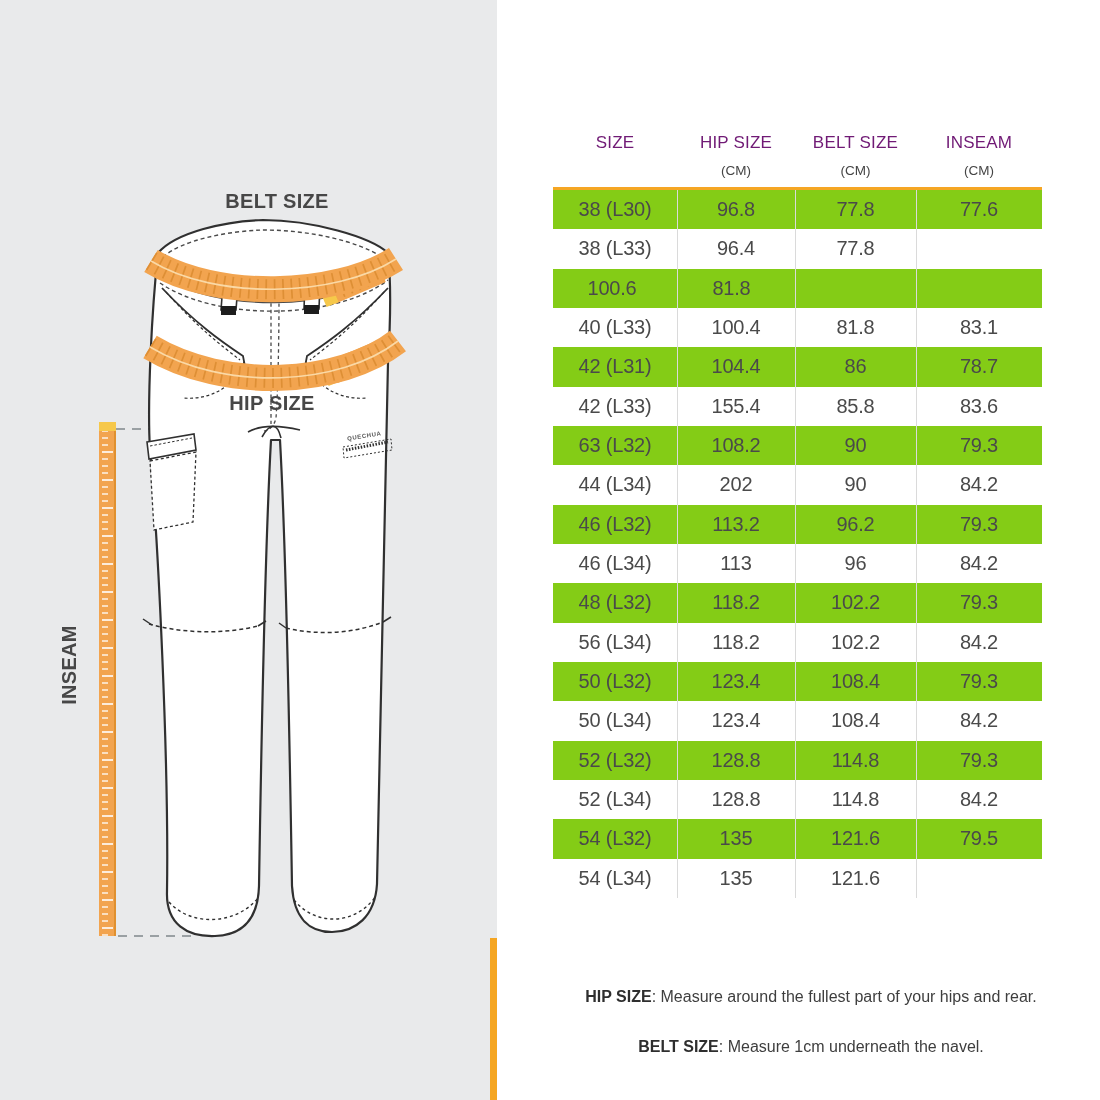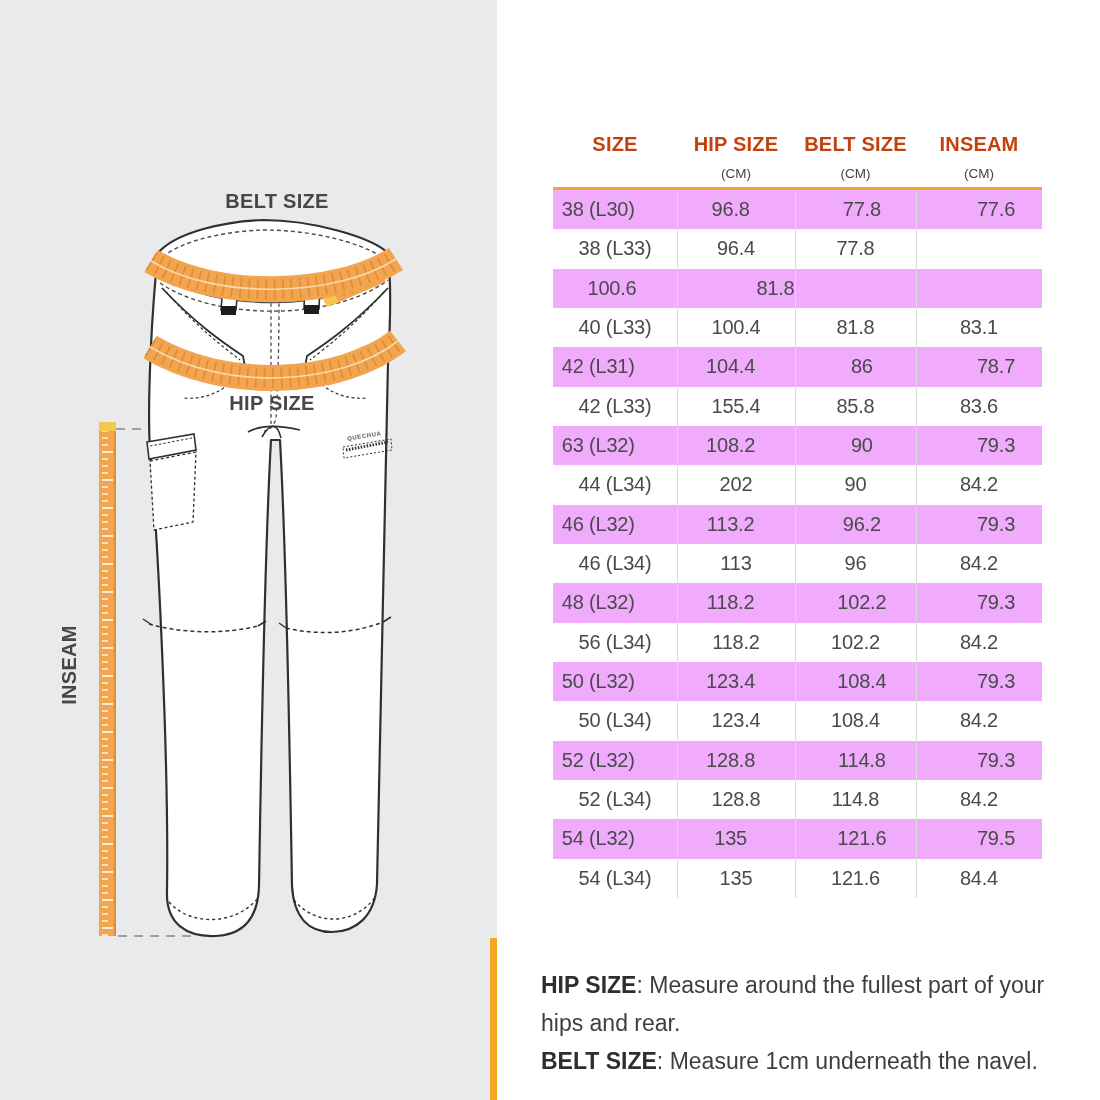--- a/index.html
+++ b/index.html
@@ -26,42 +26,42 @@
     transform:rotate(-90deg);
   }
   .brand-micro{
     position:absolute;left:347px;top:433px;font-size:6px;color:#5a5a5a;
     letter-spacing:.6px;transform:rotate(-9deg);font-weight:bold;
   }
   
   .size-table{position:absolute;left:553px;top:130px;width:489px;}
   .thead{display:flex;height:57px;}
   .th{display:flex;flex-direction:column;align-items:center;padding-top:3px;}
-  .th-label{font-size:20px;font-weight:bold;color:#c2410c;letter-spacing:.2px;}
+  .th-label{font-size:17px;font-weight:normal;color:#701a75;letter-spacing:.2px;}
   .th-unit{font-size:13.5px;color:#454545;margin-top:10px;}
   .c0{width:124px;} .c1{width:118px;} .c2{width:121px;} .c3{width:126px;}
   .header-rule{height:3px;background:#F5A623;}
   .tbody{position:relative;}
   .tr{display:flex;height:39.33px;}
-  .tr.alt{background:#f0abfc;gap:44px;}
+  .tr.alt{background:#84cc16;}
   .td{
     font-size:20px;color:#4A4A4A;text-align:center;line-height:39.33px;
     letter-spacing:-0.2px;
   }
   .col-divider{
     position:absolute;top:0;width:1px;height:708px;background:#DADADA;
   }
   .dv0{left:124px;} .dv1{left:242px;} .dv2{left:363px;}
   
   .footer-bar{
     position:absolute;left:490px;top:938px;width:7px;height:162px;
     background:#F5A623;
   }
   .footer-notes{position:absolute;left:541px;top:966px;width:540px;}
-  .footer-notes p{margin:0;font-size:23px;line-height:38px;color:#3E3E3E;}
+  .footer-notes p{margin:12px;font-size:16px;line-height:38px;color:#3E3E3E;text-align:center;}
   .footer-notes b{color:#2E2E2E;}
 </style>
 </head>
 <body>
 
 <div class="left-panel">
 
   <svg width="497" height="1100" viewBox="0 0 497 1100">
     <defs>
       <pattern id="rulerP" width="17" height="28" patternUnits="userSpaceOnUse">
@@ -307,21 +307,20 @@
       <div class="tr alt">
         <div class="td c0">54 (L32)</div>
         <div class="td c1">135</div>
         <div class="td c2">121.6</div>
         <div class="td c3">79.5</div>
       </div>
       <div class="tr">
         <div class="td c0">54 (L34)</div>
         <div class="td c1">135</div>
         <div class="td c2">121.6</div>
-        <div class="td c3">84.4</div>
       </div>
     </div>
 </div>
 
 <div class="footer-bar"></div>
 <div class="footer-notes">
   <p><b>HIP SIZE</b><span>: Measure around the fullest part of your hips and rear.</span></p>
   <p><b>BELT SIZE</b><span>: Measure 1cm underneath the navel.</span></p>
 </div>
 

